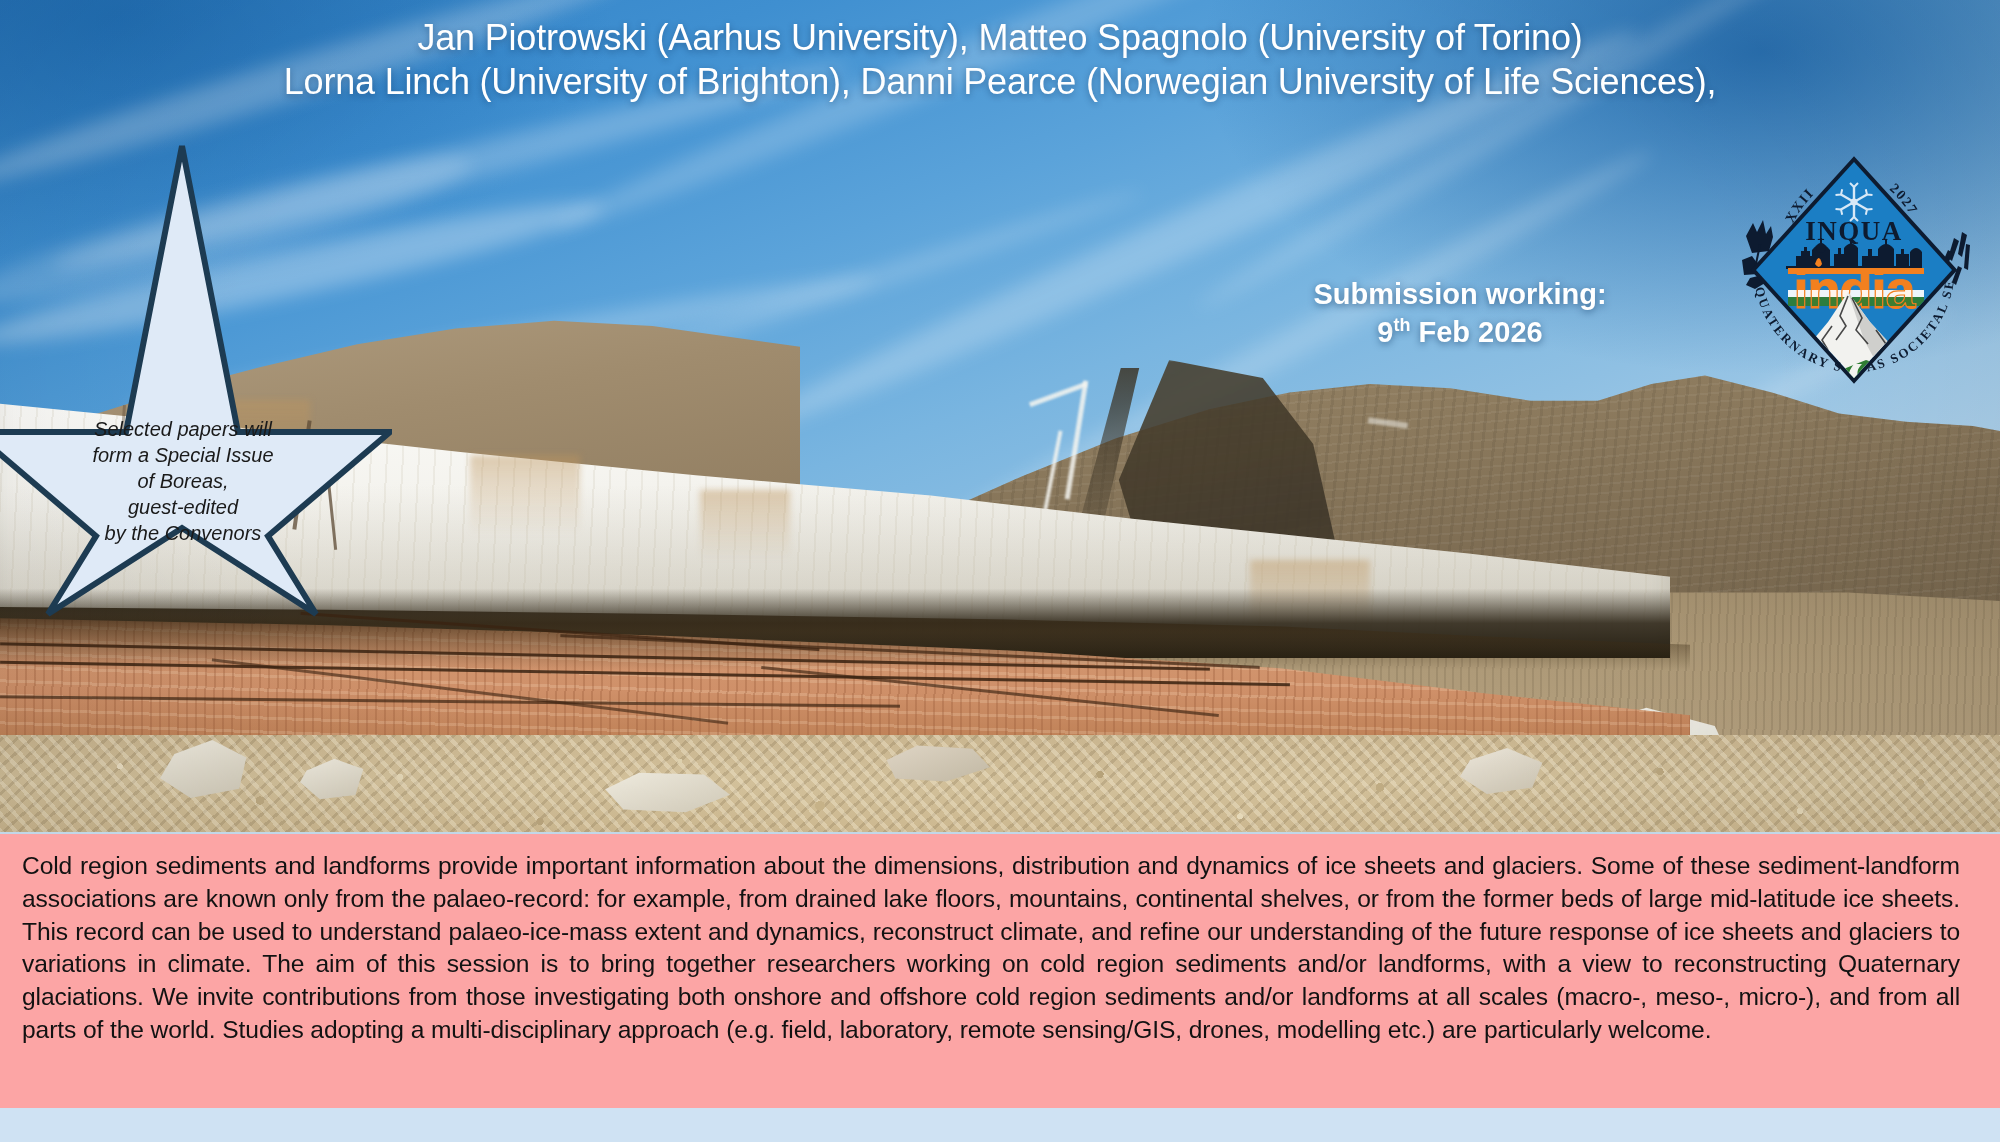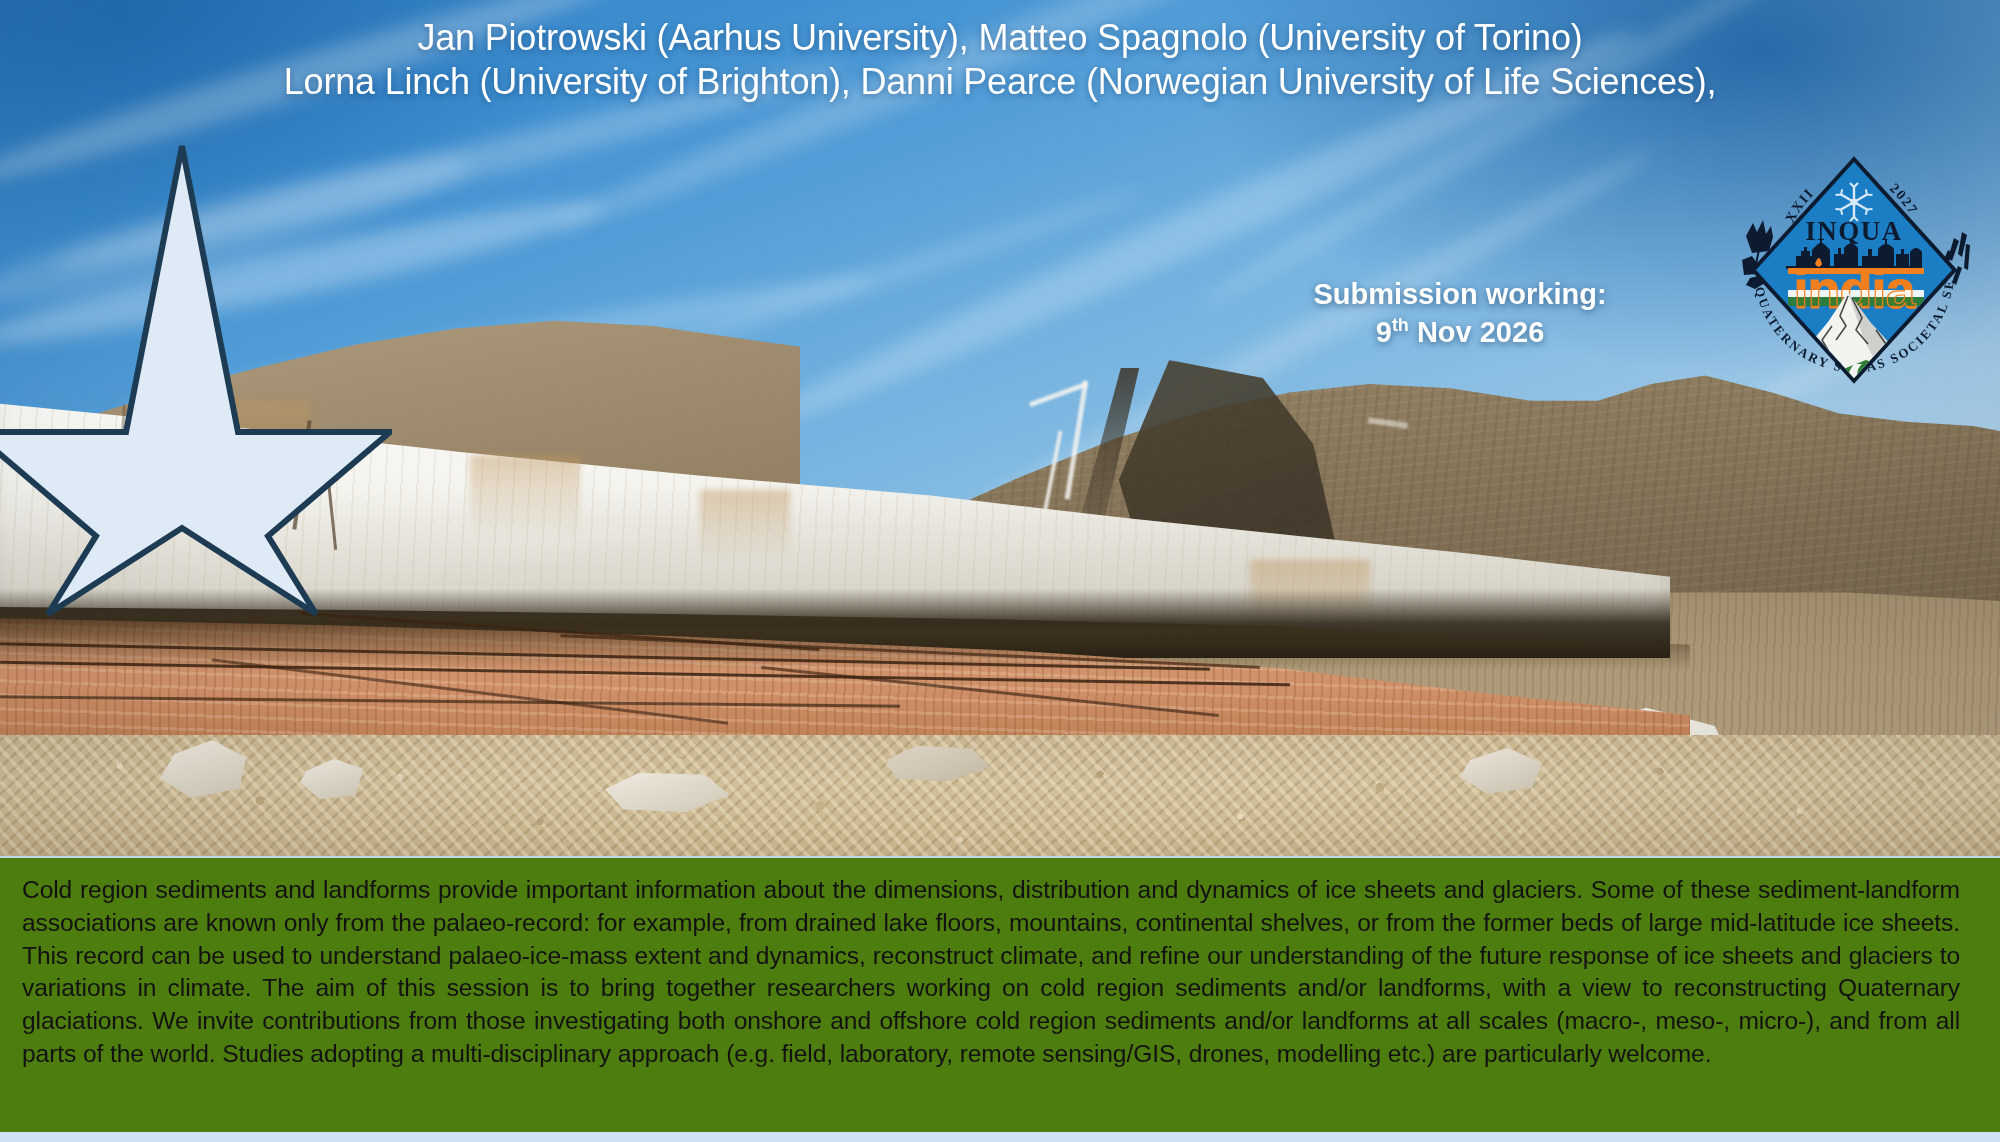--- a/index.html
+++ b/index.html
@@ -230,22 +230,22 @@
     position:absolute; left:86px; top:280px; width:250px;
     text-align:center; font-style:italic; font-size:20px; line-height:1.30;
     color:#1a1a1a; font-family:"Liberation Sans", sans-serif;
   }
 
   
   #logo { position:absolute; left:1736px; top:140px; width:236px; height:270px; z-index:24; }
 
   
   #abstract {
-    position:absolute; left:0; top:856px; width:2000px; height:276px;
-    background:#4d7c0f; border-top:2px solid #c2d7e8;
+    position:absolute; left:0; top:832px; width:2000px; height:276px;
+    background:#fca5a5; border-top:2px solid #c2d7e8;
     padding:16px 40px 10px 22px;
     z-index:30;
   }
   #abstract p {
     font-size:24.6px; line-height:1.335; color:#121212; text-align:justify;
     text-justify:inter-word; letter-spacing:-.1px;
   }
 </style>
 </head>
 <body>
@@ -317,28 +317,35 @@
 
   <div id="headerText">
     <div id="authors">
       <div class="author-line">Jan Piotrowski (Aarhus University), Matteo Spagnolo (University of Torino)</div>
       <div class="author-line">Lorna Linch (University of Brighton), Danni Pearce (Norwegian University of Life Sciences),</div>
     </div>
   </div>
 
   <div id="deadline">
     <div>Submission working:</div>
-    <div><span>9</span><sup>th</sup><span> Nov 2026</span></div>
+    <div><span>9</span><sup>th</sup><span> Feb 2026</span></div>
   </div>
 
   <div id="star-wrap">
     <svg width="420" height="486" viewBox="0 0 420 486">
       <polygon points="210,8 268,292 420,292 420,478 210,338 0,478 0,292 152,292" fill="none" stroke="none"></polygon>
       <polygon points="210,10 266,296 418,296 296,400 344,478 210,392 76,478 124,400 2,296 154,296" fill="#dfeaf7" stroke="#1d3b52" stroke-width="6" stroke-linejoin="miter"></polygon>
     </svg>
+    <div id="star-text">
+      <div>Selected papers will</div>
+      <div>form a Special Issue</div>
+      <div>of Boreas,</div>
+      <div>guest-edited</div>
+      <div>by the Convenors</div>
+    </div>
   </div>
 
   <div id="logo">
     <svg width="236" height="270" viewBox="0 0 236 270">
       <defs>
         <clipPath id="diamondClip">
           <polygon points="118,22 216,130 118,238 20,130"></polygon>
         </clipPath>
         <clipPath id="mtnClip">
           <polygon points="118,22 216,130 118,238 20,130"></polygon>

